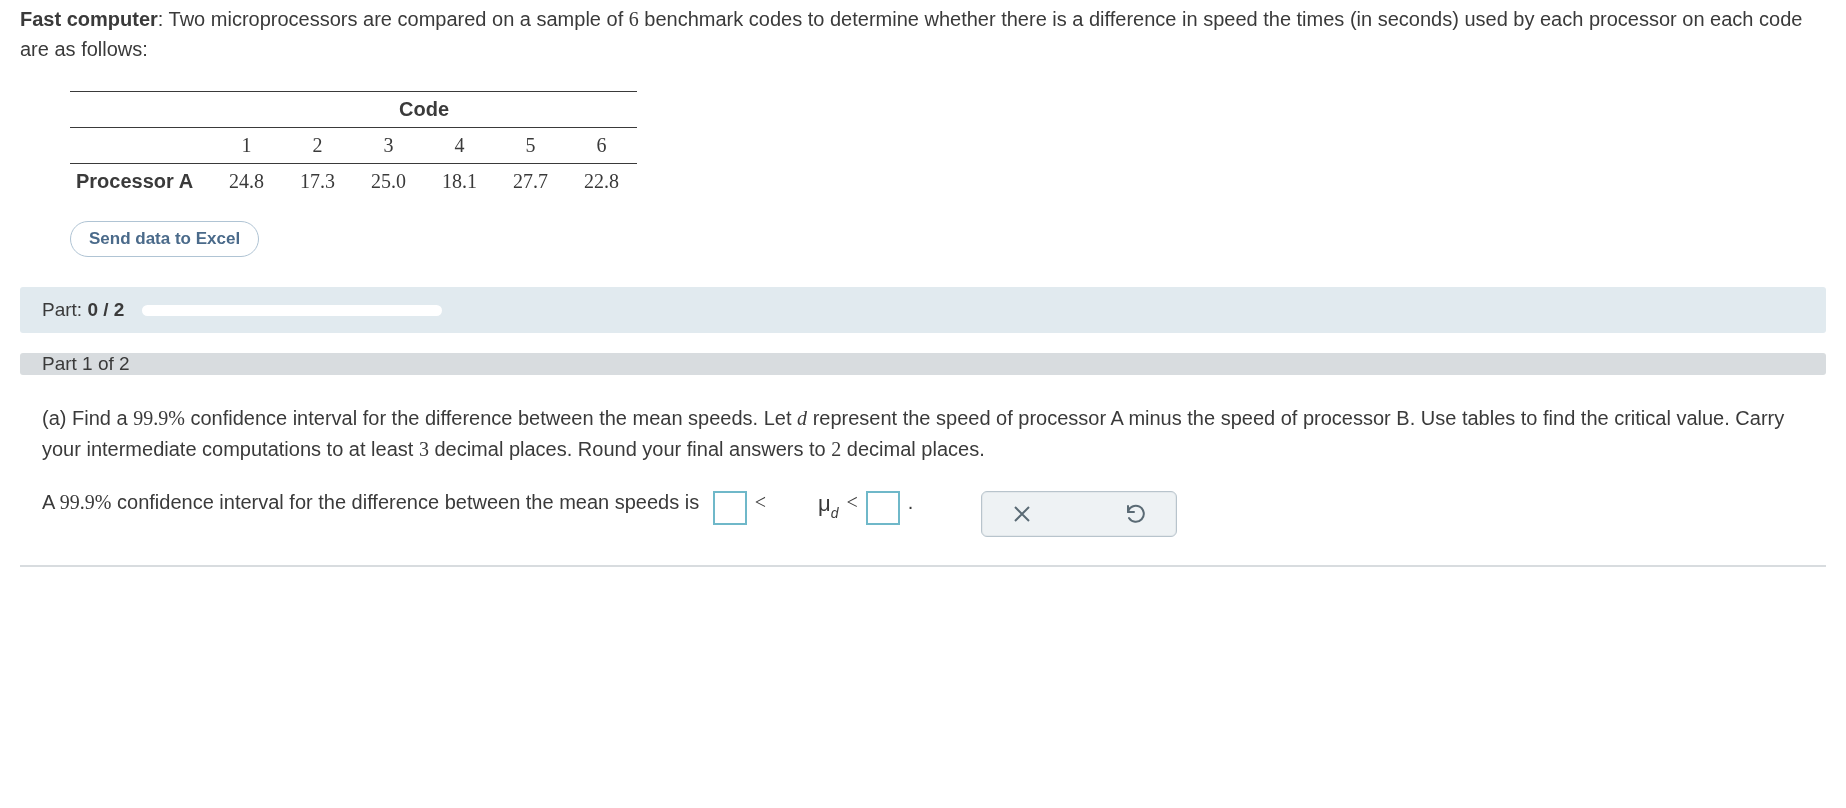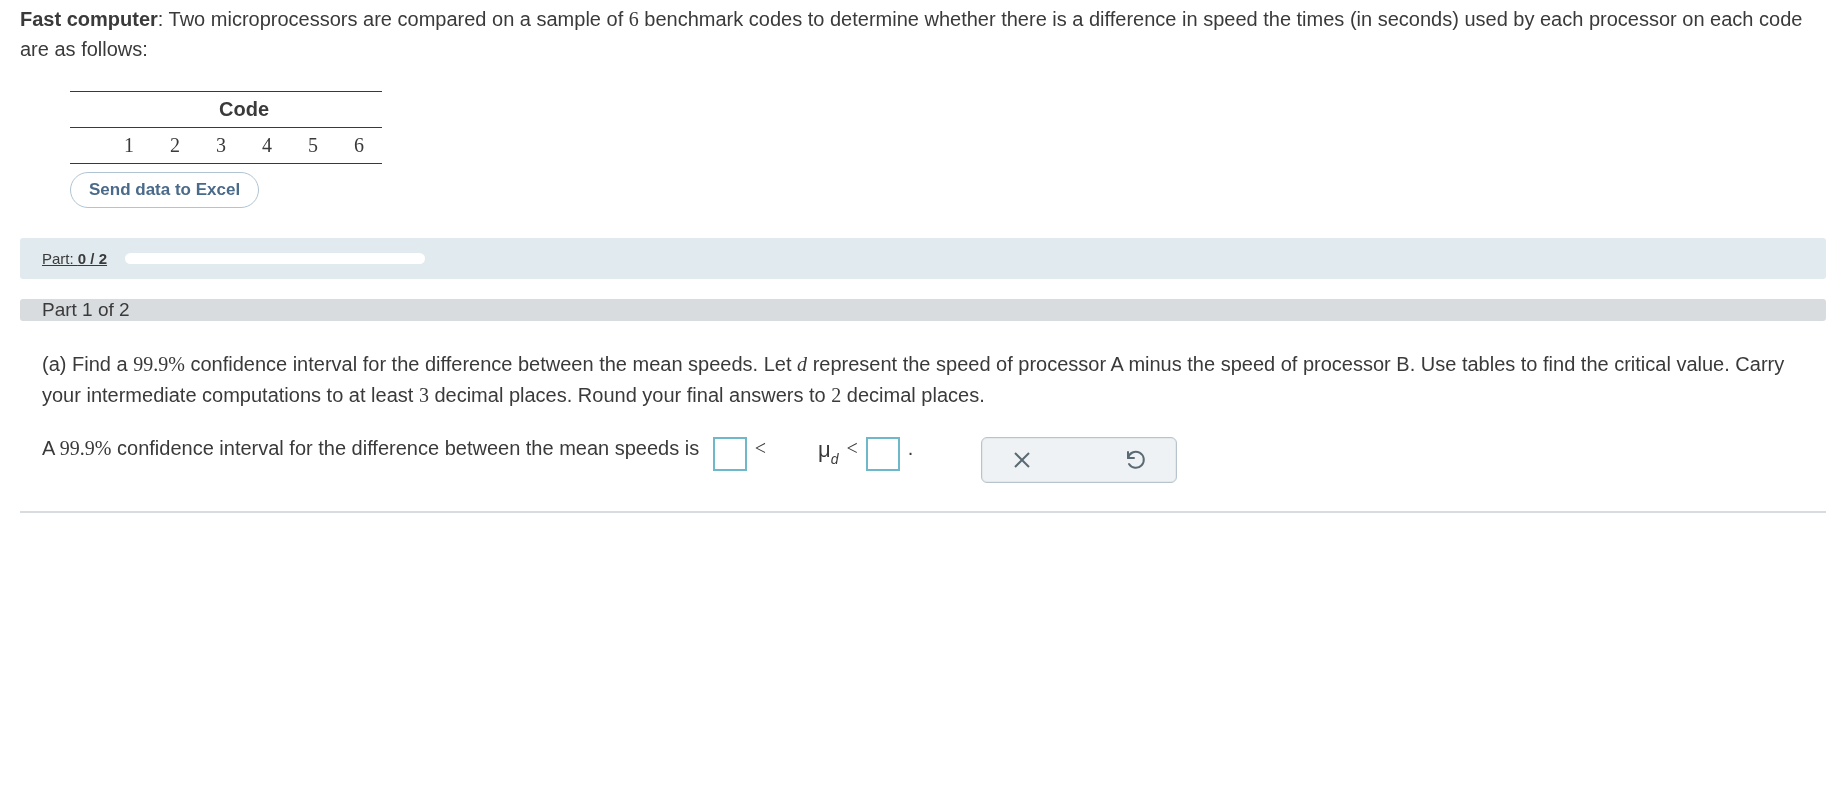--- a/index.html
+++ b/index.html
@@ -19,41 +19,41 @@
   .data-table { border-collapse: collapse; margin-left: 50px; }
   .data-table th, .data-table td { padding: 6px 18px; text-align: center; }
   .data-table .row-head { text-align: left; font-weight: 700; padding-left: 6px; }
   .data-table thead tr.top-row th { border-top: 1.5px solid #3a3a3a; border-bottom: 1.5px solid #3a3a3a; }
   .data-table thead tr.num-row th { border-bottom: 1.5px solid #3a3a3a; font-weight: 400; }
   .data-table tbody tr.last-data td, .data-table tbody tr.last-data th { border-bottom: 1.5px solid #3a3a3a; }
   .data-table tbody td, .data-table thead .num-row th { font-family: Georgia, "Times New Roman", serif; }
 
   .send-btn {
     display: inline-block;
-    margin: 8px 0 30px 50px;
+    margin: 22px 0 30px 50px;
     padding: 7px 18px;
     border: 1.5px solid #b0c4d4;
     border-radius: 20px;
     background: #fff;
     color: #4a6a8a;
     font-weight: 600;
     font-size: 17px;
     cursor: pointer;
   }
 
   .progress-bar {
     background: #e1eaef;
     border-radius: 3px;
     padding: 12px 22px;
     margin-bottom: 20px;
     display: flex;
     align-items: center;
     gap: 18px;
   }
-  .progress-bar .label { font-size: 15px; text-decoration: underline; }
+  .progress-bar .label { font-size: 19px; }
   .progress-bar .label b { font-weight: 700; }
   .progress-track {
     width: 300px; height: 11px;
     background: #fff;
     border-radius: 6px;
     overflow: hidden;
   }
 
   .part-header {
     background: #d8dcdf;
@@ -113,20 +113,29 @@
       <th></th>
       <th>1</th>
       <th>2</th>
       <th>3</th>
       <th>4</th>
       <th>5</th>
       <th>6</th>
     </tr>
   </thead>
   <tbody>
+    <tr>
+      <th class="row-head">Processor A</th>
+      <td>24.8</td>
+      <td>17.3</td>
+      <td>25.0</td>
+      <td>18.1</td>
+      <td>27.7</td>
+      <td>22.8</td>
+    </tr>
   </tbody>
 </table>
 
 <button class="send-btn">Send data to Excel</button>
 
 <div class="progress-bar">
   <span class="label">
     <span>Part: </span><b>0 / 2</b>
   </span>
   <div class="progress-track"></div>

